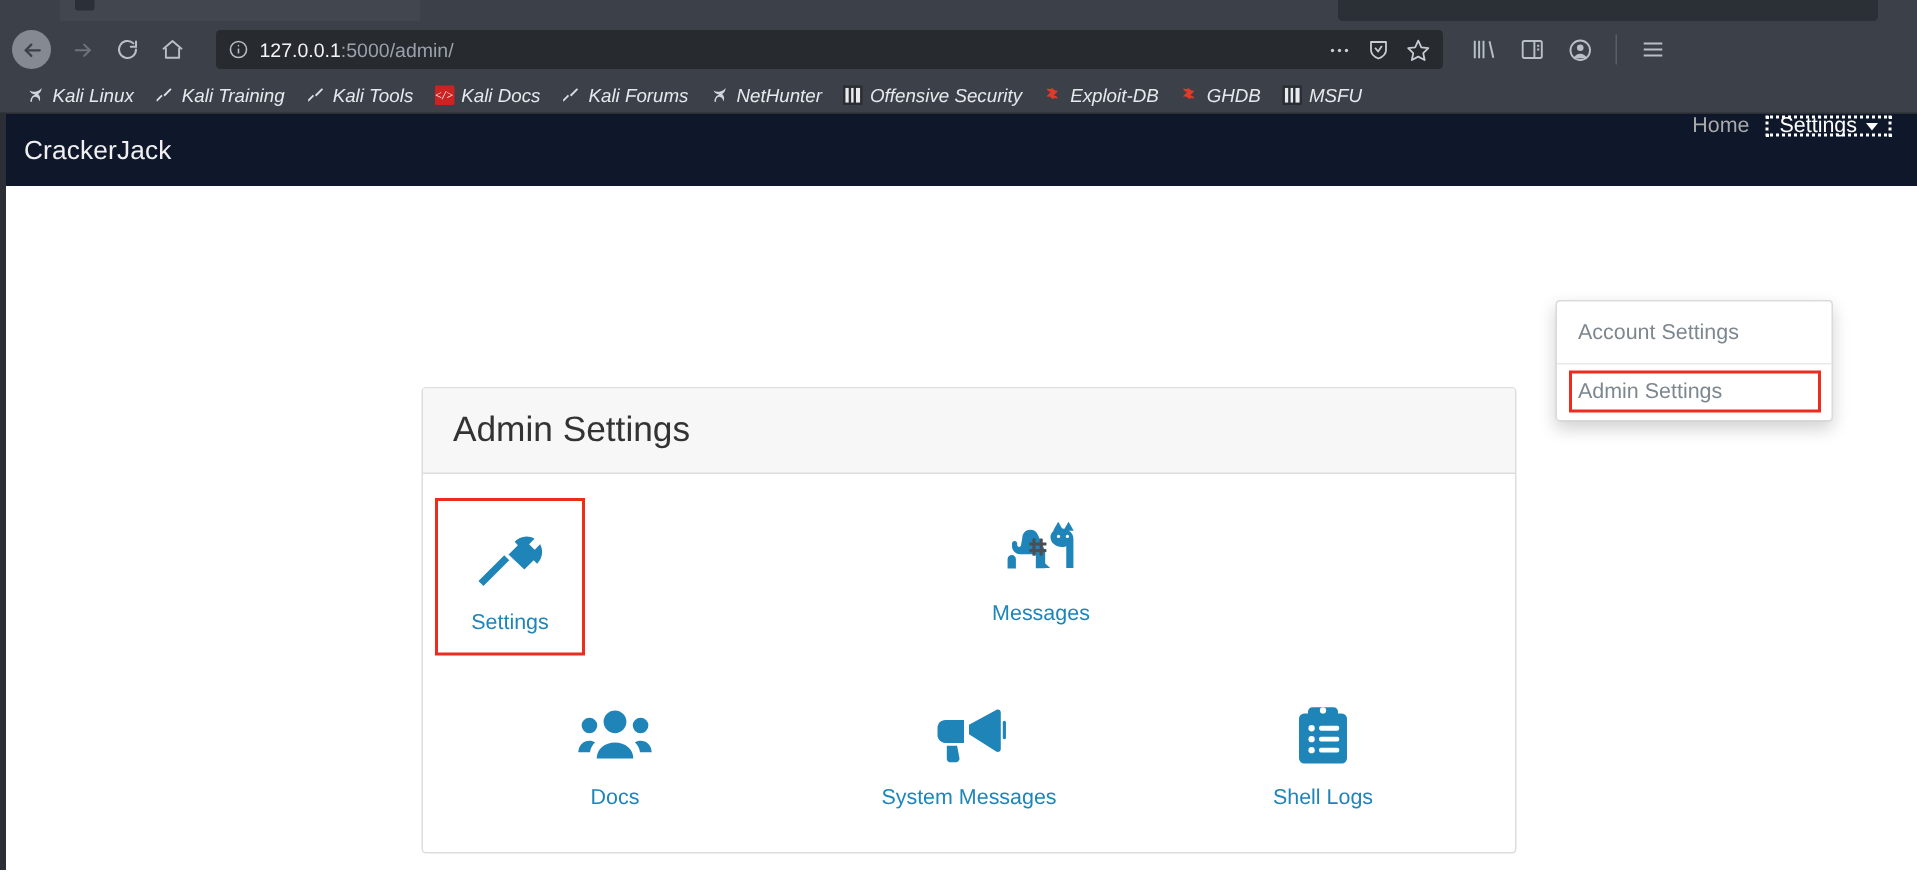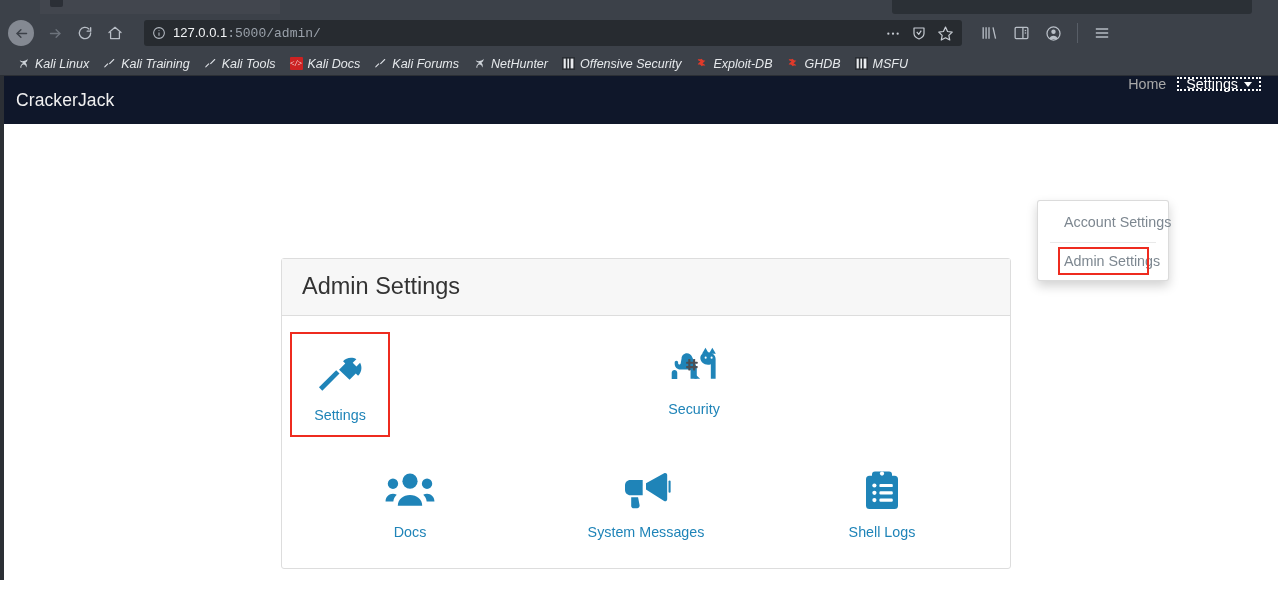--- a/index.html
+++ b/index.html
@@ -76,21 +76,21 @@
     max-width: 818px;
   }
   #urlbar .info-icon { margin-right: 7px; color: #b6bcc4; display:flex; }
   #url-text {
     flex: 1 1 auto;
     font-size: 13px;
     color: #f2f4f6;
     white-space: nowrap;
     overflow: hidden;
   }
-  #url-text .dim { color: #9aa1aa; font-family: Liberation Mono, monospace; }
+  #url-text .dim { color: #9aa1aa; }
   #urlbar .ub-icon { color: #c7ccd3; margin-left: 10px; display:flex; }
 
   #toolbar-right { display: flex; align-items: center; gap: 2px; margin-left: 4px; }
   #toolbar-right .tb-sep {
     width: 1px; height: 20px; background: #585e67; margin: 0 7px;
   }
 
   #bookmark-bar {
     height: 24px;
     background: #3c4149;
@@ -175,26 +175,26 @@
     width: 0; height: 0;
     border-left: 4.5px solid transparent;
     border-right: 4.5px solid transparent;
     border-top: 5px solid currentColor;
   }
 
   
   #settings-dropdown {
     position: absolute;
     left: 1033px; top: 124px;
-    width: 132px;
+    width: 185px;
     background: #ffffff;
     border: 1px solid rgba(0,0,0,0.14);
     border-radius: 3px;
     box-shadow: 0 5px 11px rgba(0,0,0,0.18);
-    padding: 6px 12px;
+    padding: 6px 0;
     z-index: 40;
   }
   .dd-item {
     display: block;
     padding: 7px 14px;
     font-size: 14.3px;
     color: #7d8790;
     white-space: nowrap;
   }
   .dd-divider { height: 1px; background: #e9e9e9; margin: 5px 0; }
@@ -495,21 +495,21 @@
               <path d="M4.6 26.2c1.6 0 2.9 1.3 2.9 2.9v6.5H1.7v-6.5c0-1.6 1.3-2.9 2.9-2.9z"></path>
               <path d="M27.4 31.6l4 3.6h-6.2z"></path>
               <g fill="#4a4f55">
                 <rect x="19" y="14.6" width="2.2" height="12" rx="0.6"></rect>
                 <rect x="24" y="14.6" width="2.2" height="12" rx="0.6"></rect>
                 <rect x="16.8" y="17.4" width="12" height="2.2" rx="0.6"></rect>
                 <rect x="16.8" y="22" width="12" height="2.2" rx="0.6"></rect>
               </g>
             </svg>
           </span>
-          <span class="tile-label">Security</span>
+          <span class="tile-label">Messages</span>
         </a>
       </div>
 
       <div id="row-gap"></div>
 
       <div class="tile-row">
         <a class="tile">
           <span class="tile-icon">
             <svg width="50" height="40" viewBox="0 0 54 42" fill="currentColor">
               <circle cx="27" cy="11.5" r="8.2"></circle>

